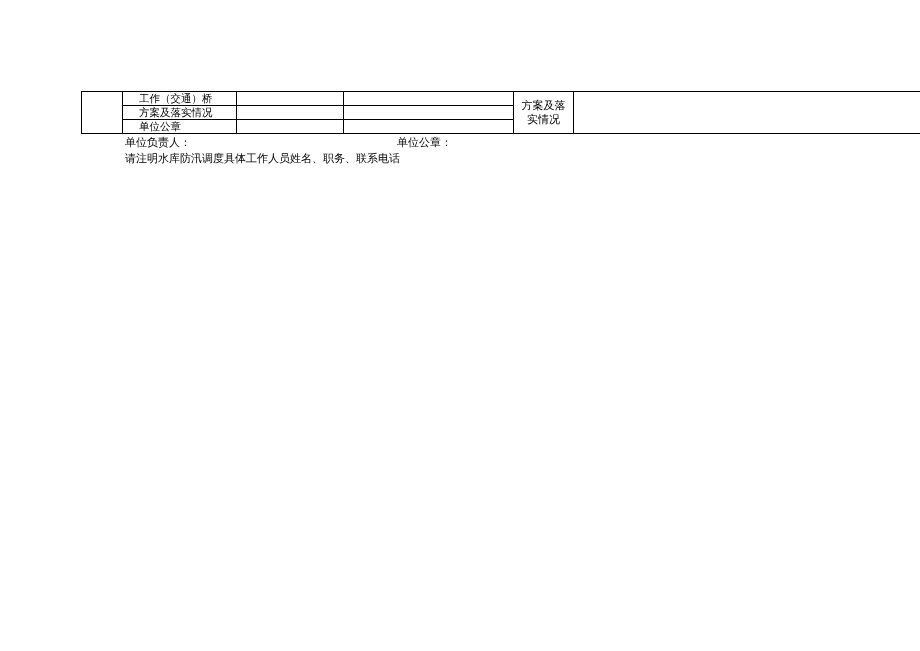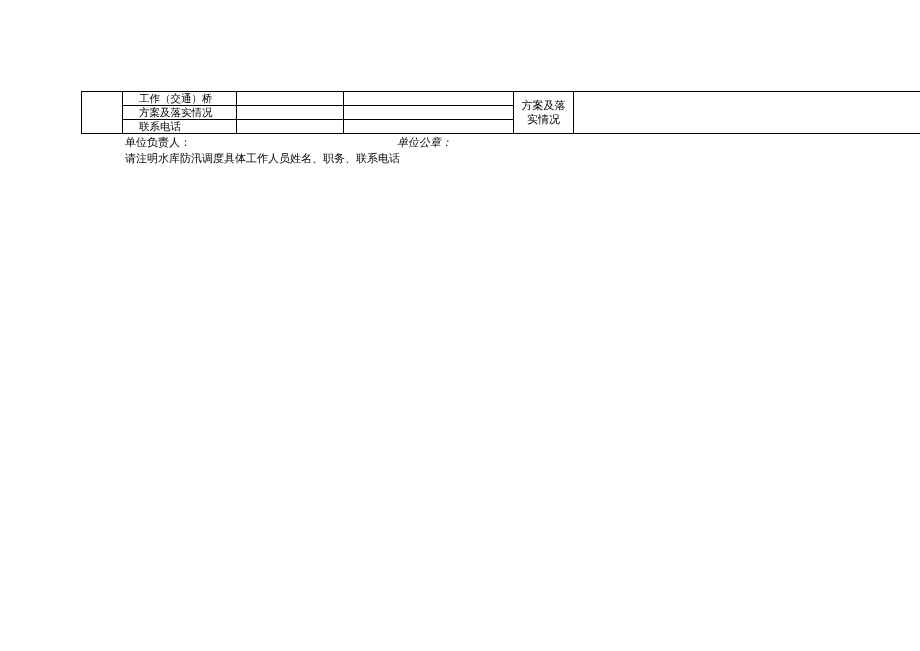--- a/index.html
+++ b/index.html
@@ -56,21 +56,21 @@
     width: 770px;
     font-size: 11px;
     line-height: 15px;
   }
   .line1 {
     display: flex;
     justify-content: space-between;
   }
   .l1-a { width: 272px; }
   .l1-b { width: 260px; }
-  .l1-c { flex: 1; font-style: italic; }
+  .l1-c { flex: 1; }
   .line2 {
     margin-top: 2px;
     font-family: Liberation Mono, monospace;
   }
 </style>
 </head>
 <body>
 
 <div class="page">
   <div class="table-wrap">
@@ -91,21 +91,21 @@
         <td></td>
         <td rowspan="3" class="col-e">方案及落实情况</td>
         <td rowspan="3" class="no-right"></td>
       </tr>
       <tr>
         <td>方案及落实情况</td>
         <td></td>
         <td></td>
       </tr>
       <tr>
-        <td>联系电话</td>
+        <td>单位公章</td>
         <td></td>
         <td></td>
       </tr>
     </tbody>
       </table>
   </div>
 
   <div class="footer">
     <div class="line1">
       <span class="l1-a">单位负责人：</span>

